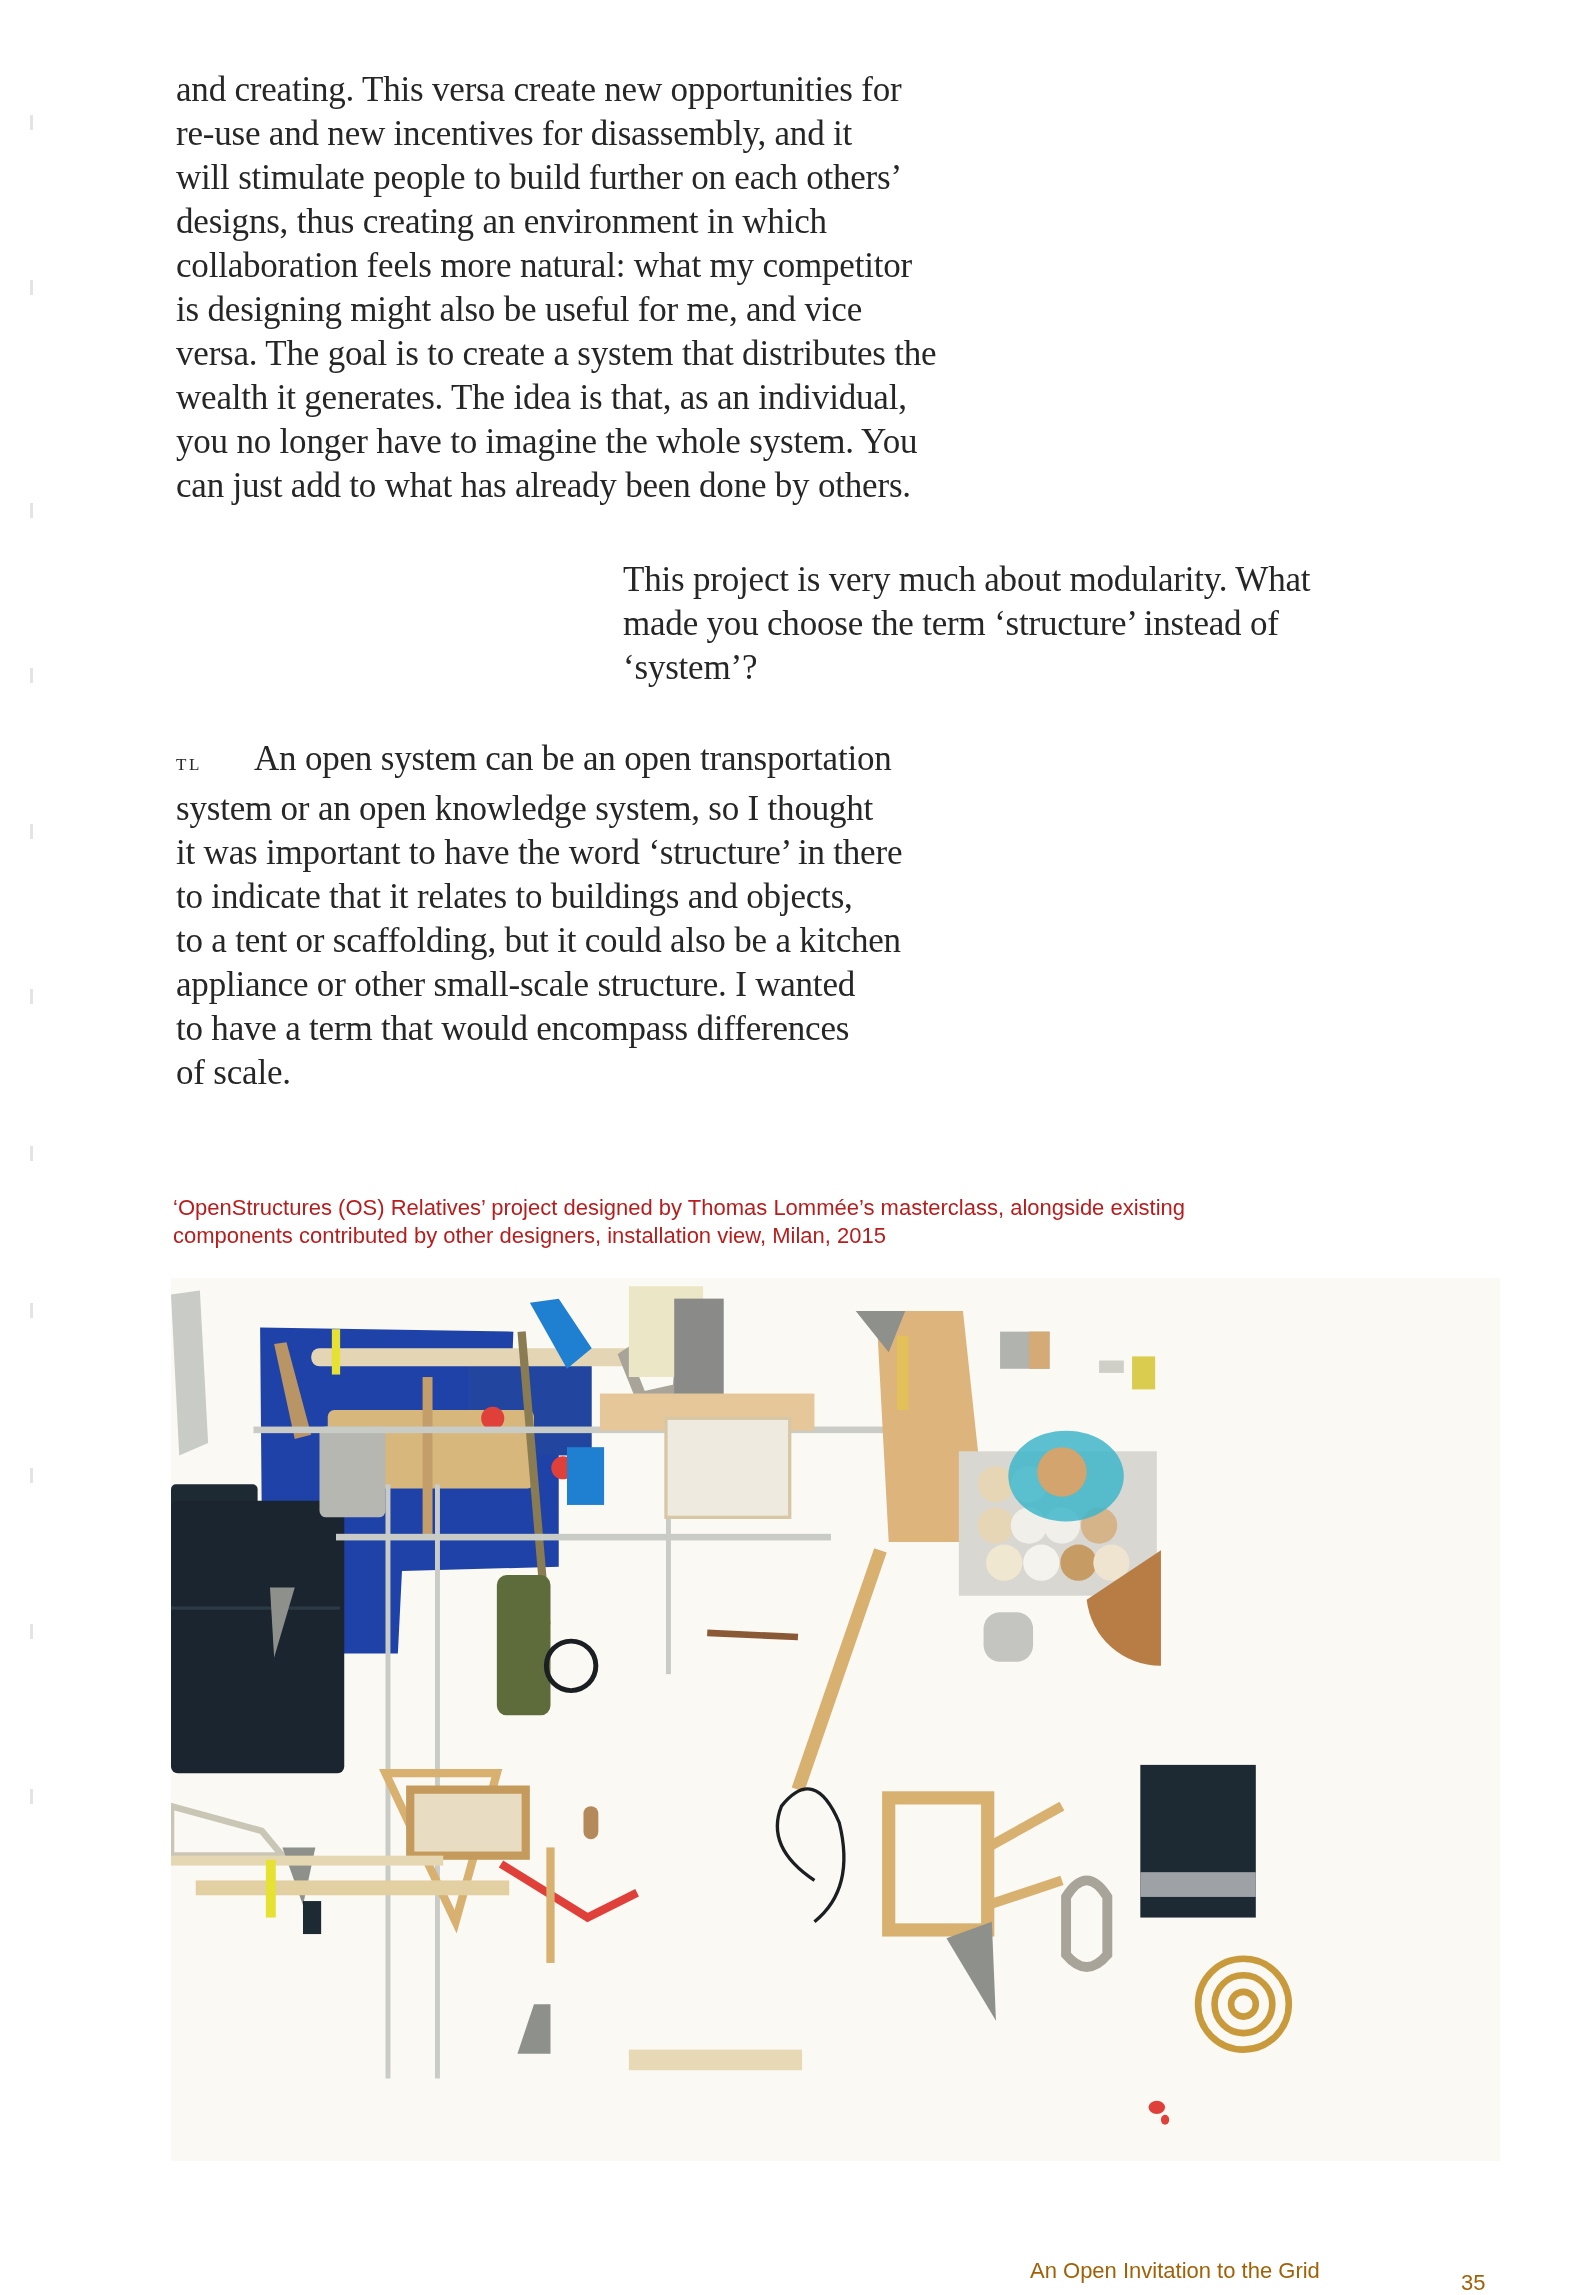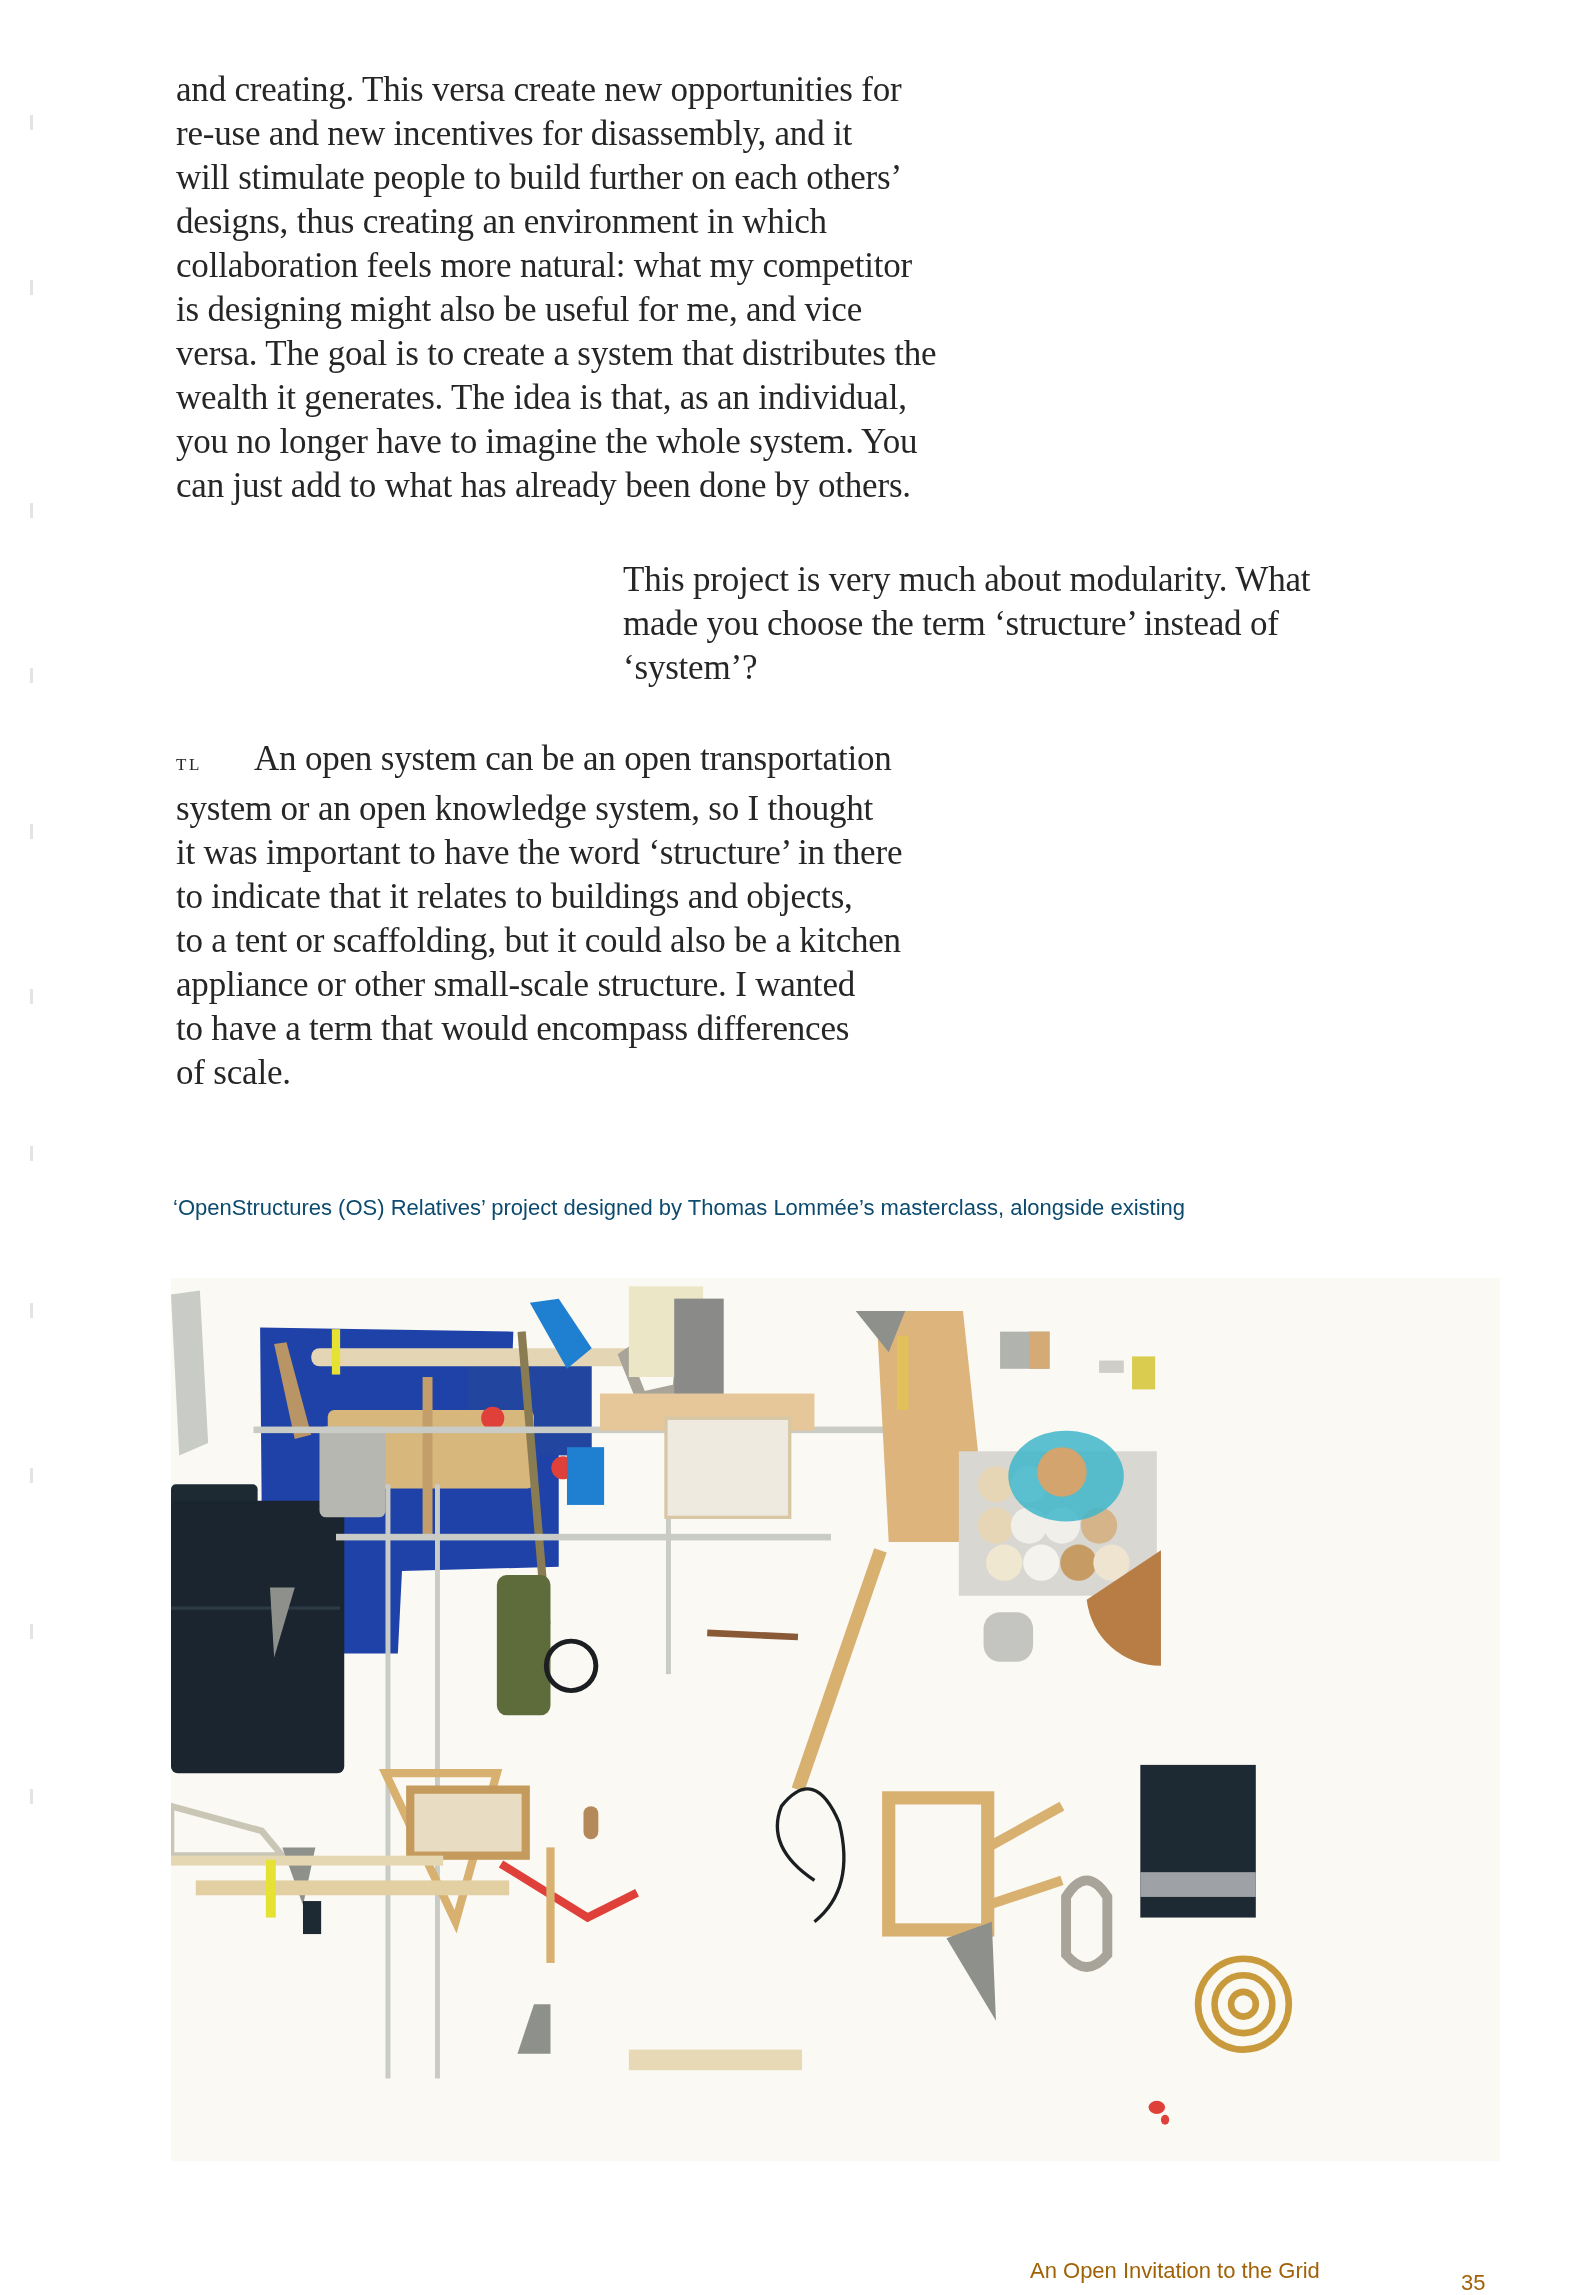--- a/index.html
+++ b/index.html
@@ -18,21 +18,21 @@
   }
   .body-text .line { display: block; }
   #para-1 { left: 176px; top: 68px; }
   #question { left: 623px; top: 558px; }
   #answer { left: 176px; top: 737px; }
   .speaker { font-size: 17px; letter-spacing: 2.5px; display: inline-block; width: 78px; }
 
   #caption {
     position: absolute; left: 173px; top: 1194px;
     font-family: "Liberation Sans", "DejaVu Sans", sans-serif;
-    font-size: 22px; line-height: 28px; color: #0c4a6e; margin: 0; white-space: nowrap;
+    font-size: 22px; line-height: 28px; color: #b91c1c; margin: 0; white-space: nowrap;
   }
   #caption .line { display: block; }
 
   #photo {
     position: absolute; left: 171px; top: 1278px; width: 1329px; height: 883px;
     background: #fbf9f4; overflow: hidden;
   }
   #photo svg { width: 100%; height: 100%; display: block; }
 
   #footer {
@@ -85,20 +85,21 @@
   <span class="line">it was important to have the word ‘structure’ in there</span>
   <span class="line">to indicate that it relates to buildings and objects,</span>
   <span class="line">to a tent or scaffolding, but it could also be a kitchen</span>
   <span class="line">appliance or other small-scale structure. I wanted</span>
   <span class="line">to have a term that would encompass differences</span>
   <span class="line">of scale.</span>
 </p>
 
 <p id="caption">
   <span class="line">‘OpenStructures (OS) Relatives’ project designed by Thomas Lommée’s masterclass, alongside existing</span>
+  <span class="line">components contributed by other designers, installation view, Milan, 2015</span>
 </p>
 
 <div id="photo">
   <svg viewBox="0 0 1611 1070" preserveAspectRatio="none">
     <rect width="1611" height="1070" fill="#fbf9f4"></rect>
 
     <polygon points="0,20 35,15 45,200 10,215" fill="#c9cbc6"></polygon>
 
     <polygon points="108,60 415,65 413,120 470,125 470,350 280,355 275,455 120,455 60,440 0,430 0,285 110,285" fill="#1f42a8"></polygon>
     <rect x="360" y="100" width="150" height="115" fill="#22469f"></rect>

